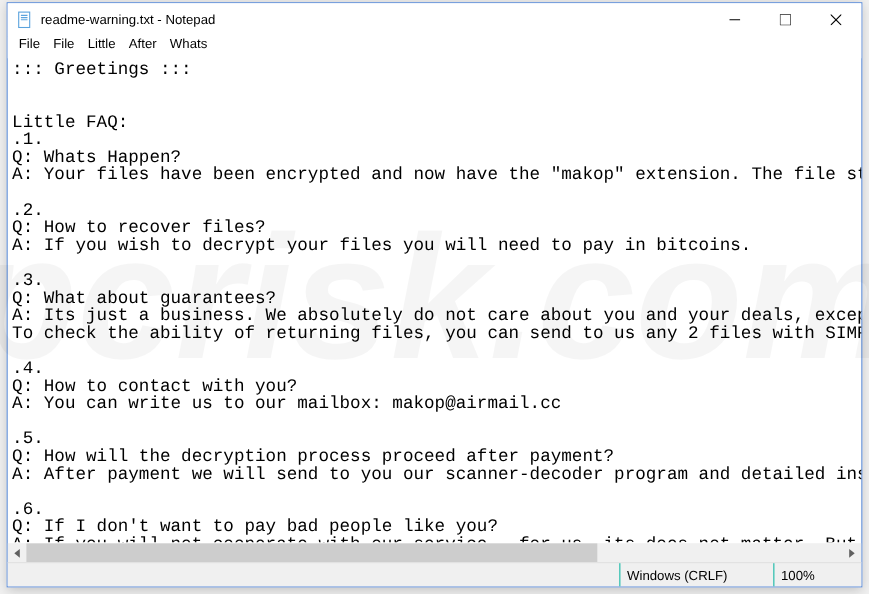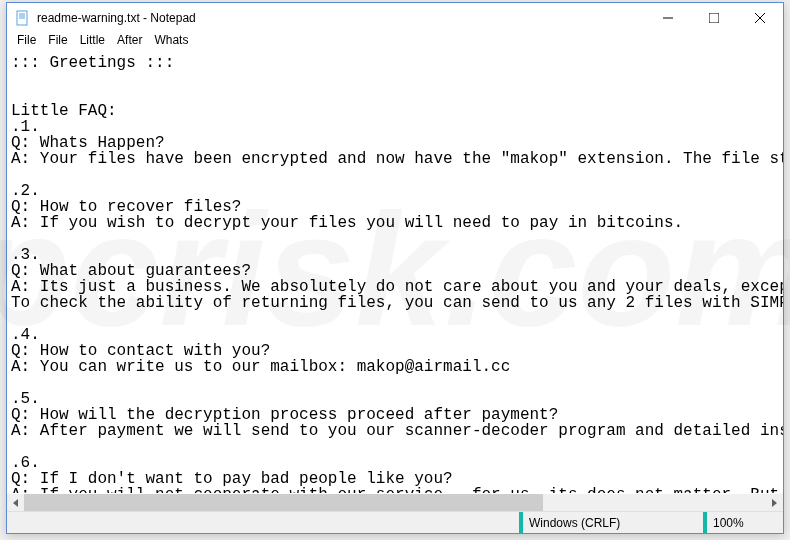--- a/index.html
+++ b/index.html
@@ -125,29 +125,29 @@
 .statusbar {
   height: 22px;
   background: #f0f0f0;
   border-top: 1px solid #e0e0e0;
   display: flex;
   font-size: 12px;
   align-items: center;
 }
 .status-pad { flex: 1; }
 .status-cell {
-  border-left: 4px solid #14b8a6;
+  border-left: 1px solid #14b8a6;
   padding: 0 6px;
   height: 100%;
   display: flex;
   align-items: center;
 }
 .sc1 { width: 140px; }
 .sc2 { width: 120px; }
-.sc3 { width: 80px; margin-left: 44px; }
+.sc3 { width: 80px; }
 .watermark {
   position: absolute;
   left: 50%;
   top: 50%;
   transform: translate(-50%,-50%);
   font-size: 160px;
   font-weight: bold;
   color: rgba(0,0,0,0.04);
   pointer-events: none;
   white-space: nowrap;

